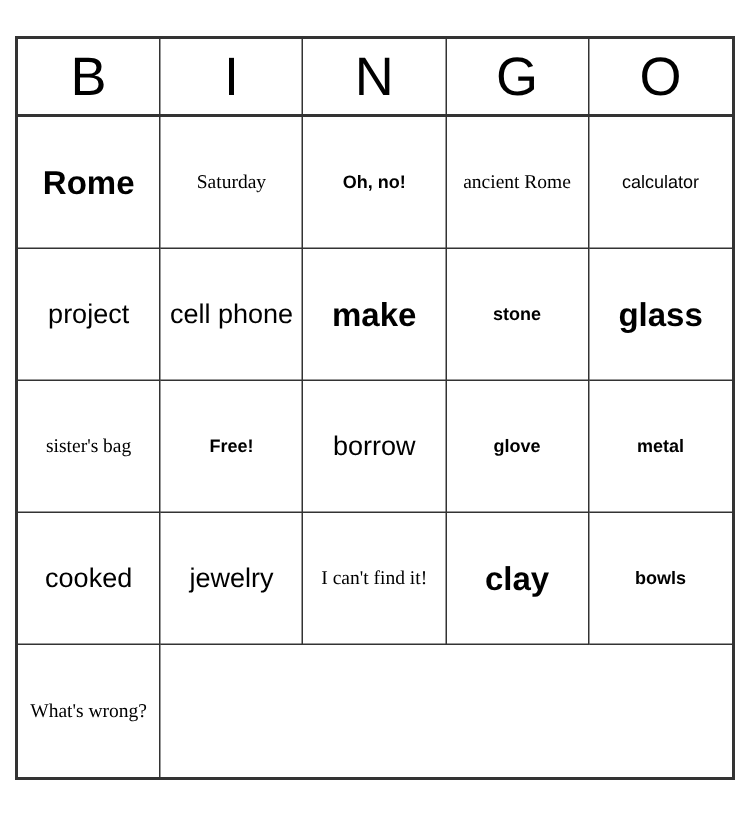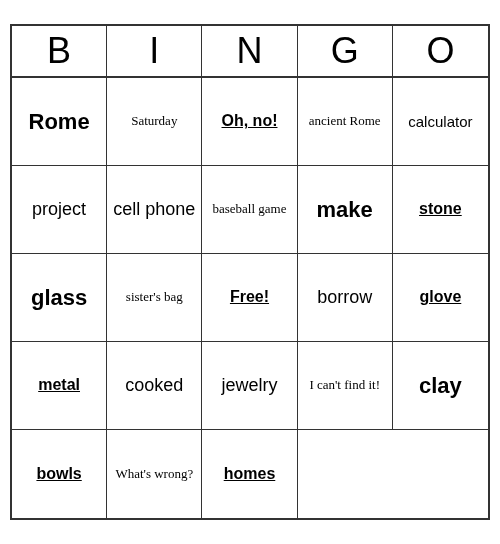--- a/index.html
+++ b/index.html
@@ -52,24 +52,24 @@
       border-right: none;
     }
     .cell:nth-child(n+21) {
       border-bottom: none;
     }
     .cell span {
       display: block;
     }
     
     .xl  { font-size: 22px; font-weight: bold; }
-    .lg  { font-size: 16px; font-weight: bold; text-decoration: underline; }
+    .lg  { font-size: 12px; font-weight: bold; }
     .md  { font-size: 18px; }
     .sm  { font-size: 13px; font-family: Liberation Serif, serif; }
-    .xs  { font-size: 15px; }
+    .xs  { font-size: 12px; }
   </style>
 </head>
 <body>
 
 <div class="bingo-card">
   <div class="header-row">
   <div class="header-cell">B</div>
       <div class="header-cell">I</div>
       <div class="header-cell">N</div>
       <div class="header-cell">G</div>
@@ -89,23 +89,20 @@
         <span class="sm">ancient Rome</span>
       </div>
       <div class="cell">
         <span class="xs">calculator</span>
       </div>
       <div class="cell">
         <span class="md">project</span>
       </div>
       <div class="cell">
         <span class="md">cell phone</span>
-      </div>
-      <div class="cell">
-        <span class="sm">baseball game</span>
       </div>
       <div class="cell">
         <span class="xl">make</span>
       </div>
       <div class="cell">
         <span class="lg">stone</span>
       </div>
       <div class="cell">
         <span class="xl">glass</span>
       </div>
@@ -135,17 +132,14 @@
       </div>
       <div class="cell">
         <span class="xl">clay</span>
       </div>
       <div class="cell">
         <span class="lg">bowls</span>
       </div>
       <div class="cell">
         <span class="sm">What's wrong?</span>
       </div>
-      <div class="cell">
-        <span class="lg">homes</span>
-      </div>
     </div>
 </div>
 
 </body></html>

